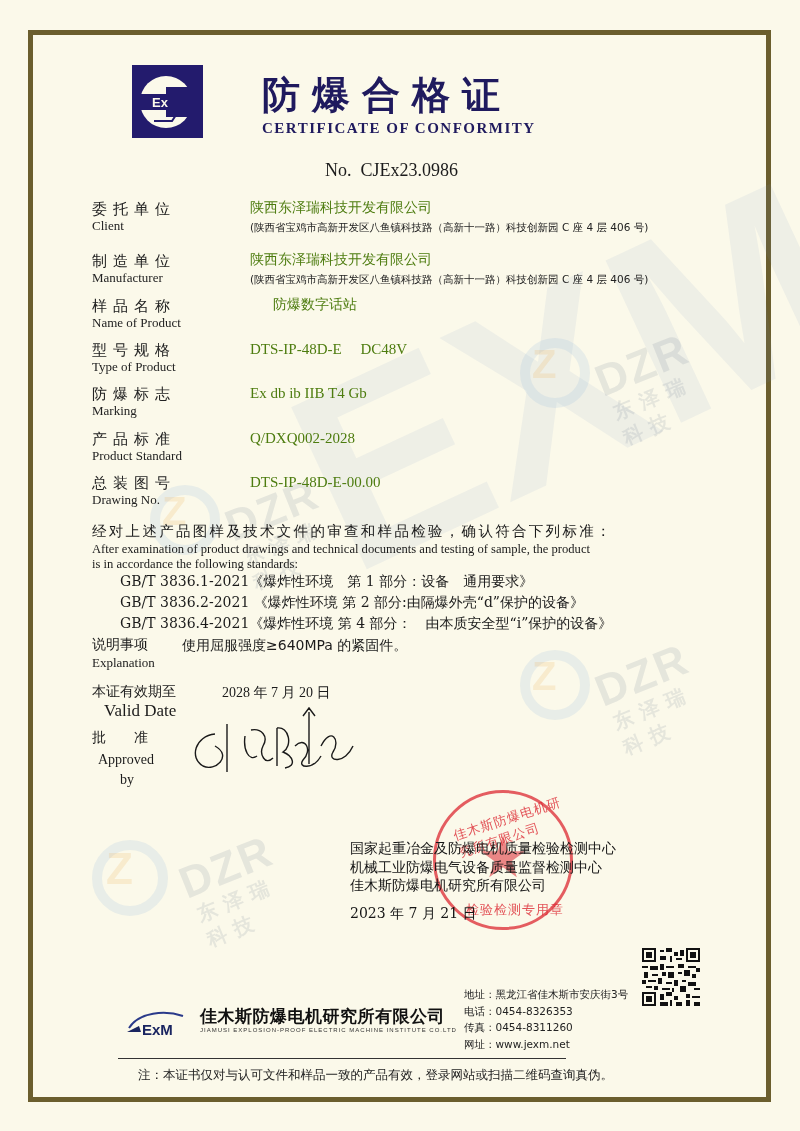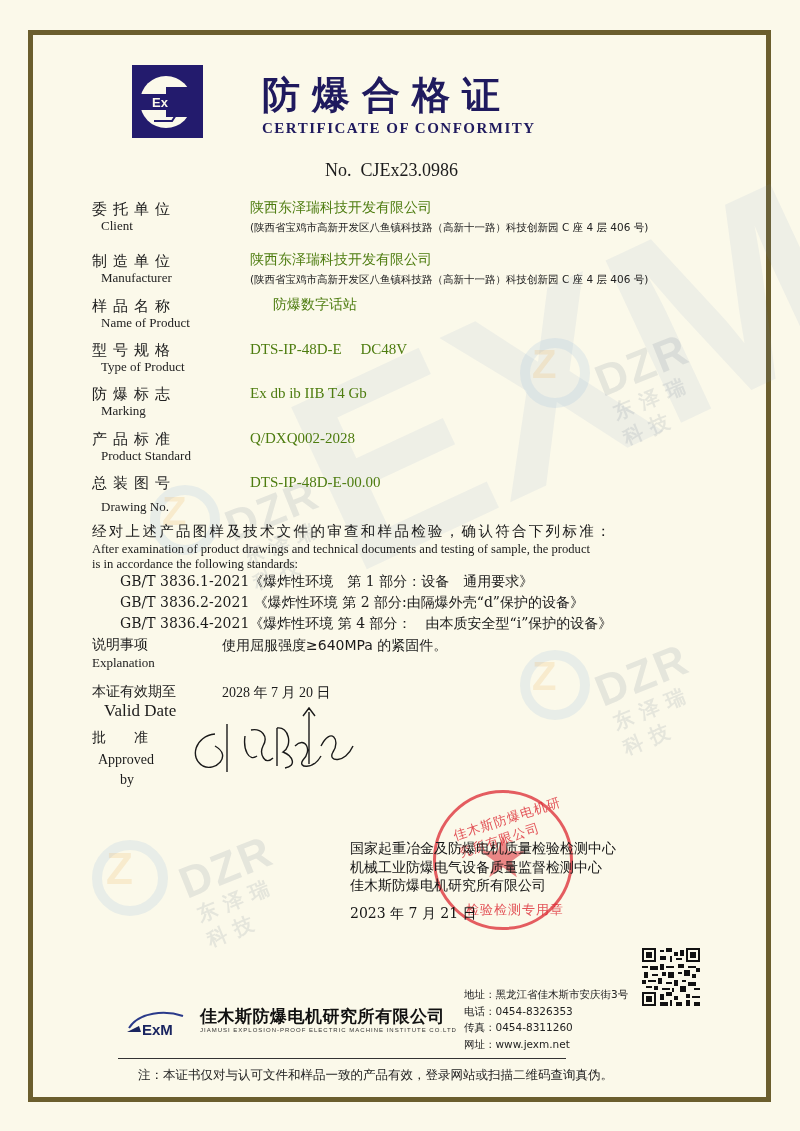--- a/index.html
+++ b/index.html
@@ -19,30 +19,30 @@
   .wm-dzr .cn { display:block; font-size:20px; letter-spacing:8px; margin-top:-4px; margin-left:4px; }
   .wm-ring { position:absolute; border-radius:50%; border:10px solid rgba(120,170,220,0.14); }
   .wm-z { position:absolute; font-family:"Liberation Sans", sans-serif; font-weight:bold; color:rgba(240,170,80,0.18); }
 
   .logo { position:absolute; left:132px; top:65px; width:71px; height:73px; background:#231b6d; }
   .title-cn { position:absolute; left:262px; top:70px; font-size:38px; font-weight:bold; color:#1f1a5e; letter-spacing:12px; font-family:"DejaVu Serif", serif; }
   .title-en { position:absolute; left:262px; top:120px; font-size:15px; font-weight:bold; color:#1f1a5e; letter-spacing:1.5px; }
   .cert-no { position:absolute; left:325px; top:160px; font-size:18px; }
 
   .lbl-cn { position:absolute; left:92px; font-size:15px; letter-spacing:6px; font-family:"DejaVu Sans", sans-serif; color:#222; }
-  .lbl-en { position:absolute; left:101px; font-size:13px; color:#222; }
+  .lbl-en { position:absolute; left:92px; font-size:13px; color:#222; }
   .val { position:absolute; left:250px; font-size:15px; color:#4d7c0f; }
   .val-cn { font-family:"DejaVu Sans", sans-serif; font-size:14px; }
   .addr { position:absolute; left:250px; font-size:10.5px; font-family:"DejaVu Sans", sans-serif; color:#222; }
 
   .para-cn { position:absolute; left:92px; top:522px; font-size:14.5px; letter-spacing:2.3px; font-family:"DejaVu Sans", sans-serif; }
   .para-en { position:absolute; left:92px; font-size:12.6px; }
   .std { position:absolute; left:120px; font-size:14px; font-family:"DejaVu Serif", serif; }
   .expl-cn { position:absolute; left:92px; top:636px; font-size:14px; font-family:"DejaVu Sans", sans-serif; }
-  .expl-val { position:absolute; left:182px; top:637px; font-size:14px; font-family:"DejaVu Sans", sans-serif;margin-left:40px; }
+  .expl-val { position:absolute; left:182px; top:637px; font-size:14px; font-family:"DejaVu Sans", sans-serif; }
   .expl-en { position:absolute; left:92px; top:655px; font-size:13px; }
 
   .issuer { position:absolute; left:350px; width:350px; text-align:left; font-size:14px; font-family:"DejaVu Sans", sans-serif; color:#151515; }
   .stamp { position:absolute; left:433px; top:790px; width:140px; height:140px; border-radius:50%; border:3px solid rgba(220,40,50,0.75); box-sizing:border-box; }
   .stamp-star { position:absolute; left:50%; top:48%; transform:translate(-50%,-50%); font-size:58px; color:rgba(220,40,50,0.55); font-family:"DejaVu Sans", sans-serif; }
   .stamp-text { position:absolute; font-size:13px; color:rgba(220,40,50,0.8); font-family:"DejaVu Sans", sans-serif; }
 
   .jexm-logo { position:absolute; left:125px; top:1008px; width:62px; height:30px; }
   .jexm-cn { position:absolute; left:200px; top:1005px; font-size:17px; font-weight:bold; letter-spacing:0.5px; font-family:"DejaVu Sans", sans-serif; color:#111; }
   .jexm-en { position:absolute; left:200px; top:1027px; font-size:6px; letter-spacing:1px; font-family:"Liberation Sans", sans-serif; color:#333; }
@@ -117,21 +117,21 @@
 
 <div class="lbl-cn" style="top:385px;">防爆标志</div>
 <div class="lbl-en" style="top:403px;">Marking</div>
 <div class="val" style="top:385px;">Ex db ib IIB T4 Gb</div>
 
 <div class="lbl-cn" style="top:430px;">产品标准</div>
 <div class="lbl-en" style="top:448px;">Product Standard</div>
 <div class="val" style="top:430px;">Q/DXQ002-2028</div>
 
 <div class="lbl-cn" style="top:474px;">总装图号</div>
-<div class="lbl-en" style="top:492px;margin-top:7px;">Drawing No.</div>
+<div class="lbl-en" style="top:492px;">Drawing No.</div>
 <div class="val" style="top:474px;">DTS-IP-48D-E-00.00</div>
 
 <div class="para-cn">经对上述产品图样及技术文件的审查和样品检验，确认符合下列标准：</div>
 <div class="para-en" style="top:542px;">After examination of product drawings and technical documents and testing of sample, the product</div>
 <div class="para-en" style="top:557px;">is in accordance the following standards:</div>
 <div class="std" style="top:573px; white-space:pre;">GB/T 3836.1-2021《爆炸性环境　第 1 部分：设备　通用要求》</div>
 <div class="std" style="top:594px; white-space:pre;">GB/T 3836.2-2021 《爆炸性环境 第 2 部分:由隔爆外壳“d”保护的设备》</div>
 <div class="std" style="top:615px; white-space:pre;">GB/T 3836.4-2021《爆炸性环境 第 4 部分：　由本质安全型“i”保护的设备》</div>
 
 <div class="expl-cn">说明事项</div>

